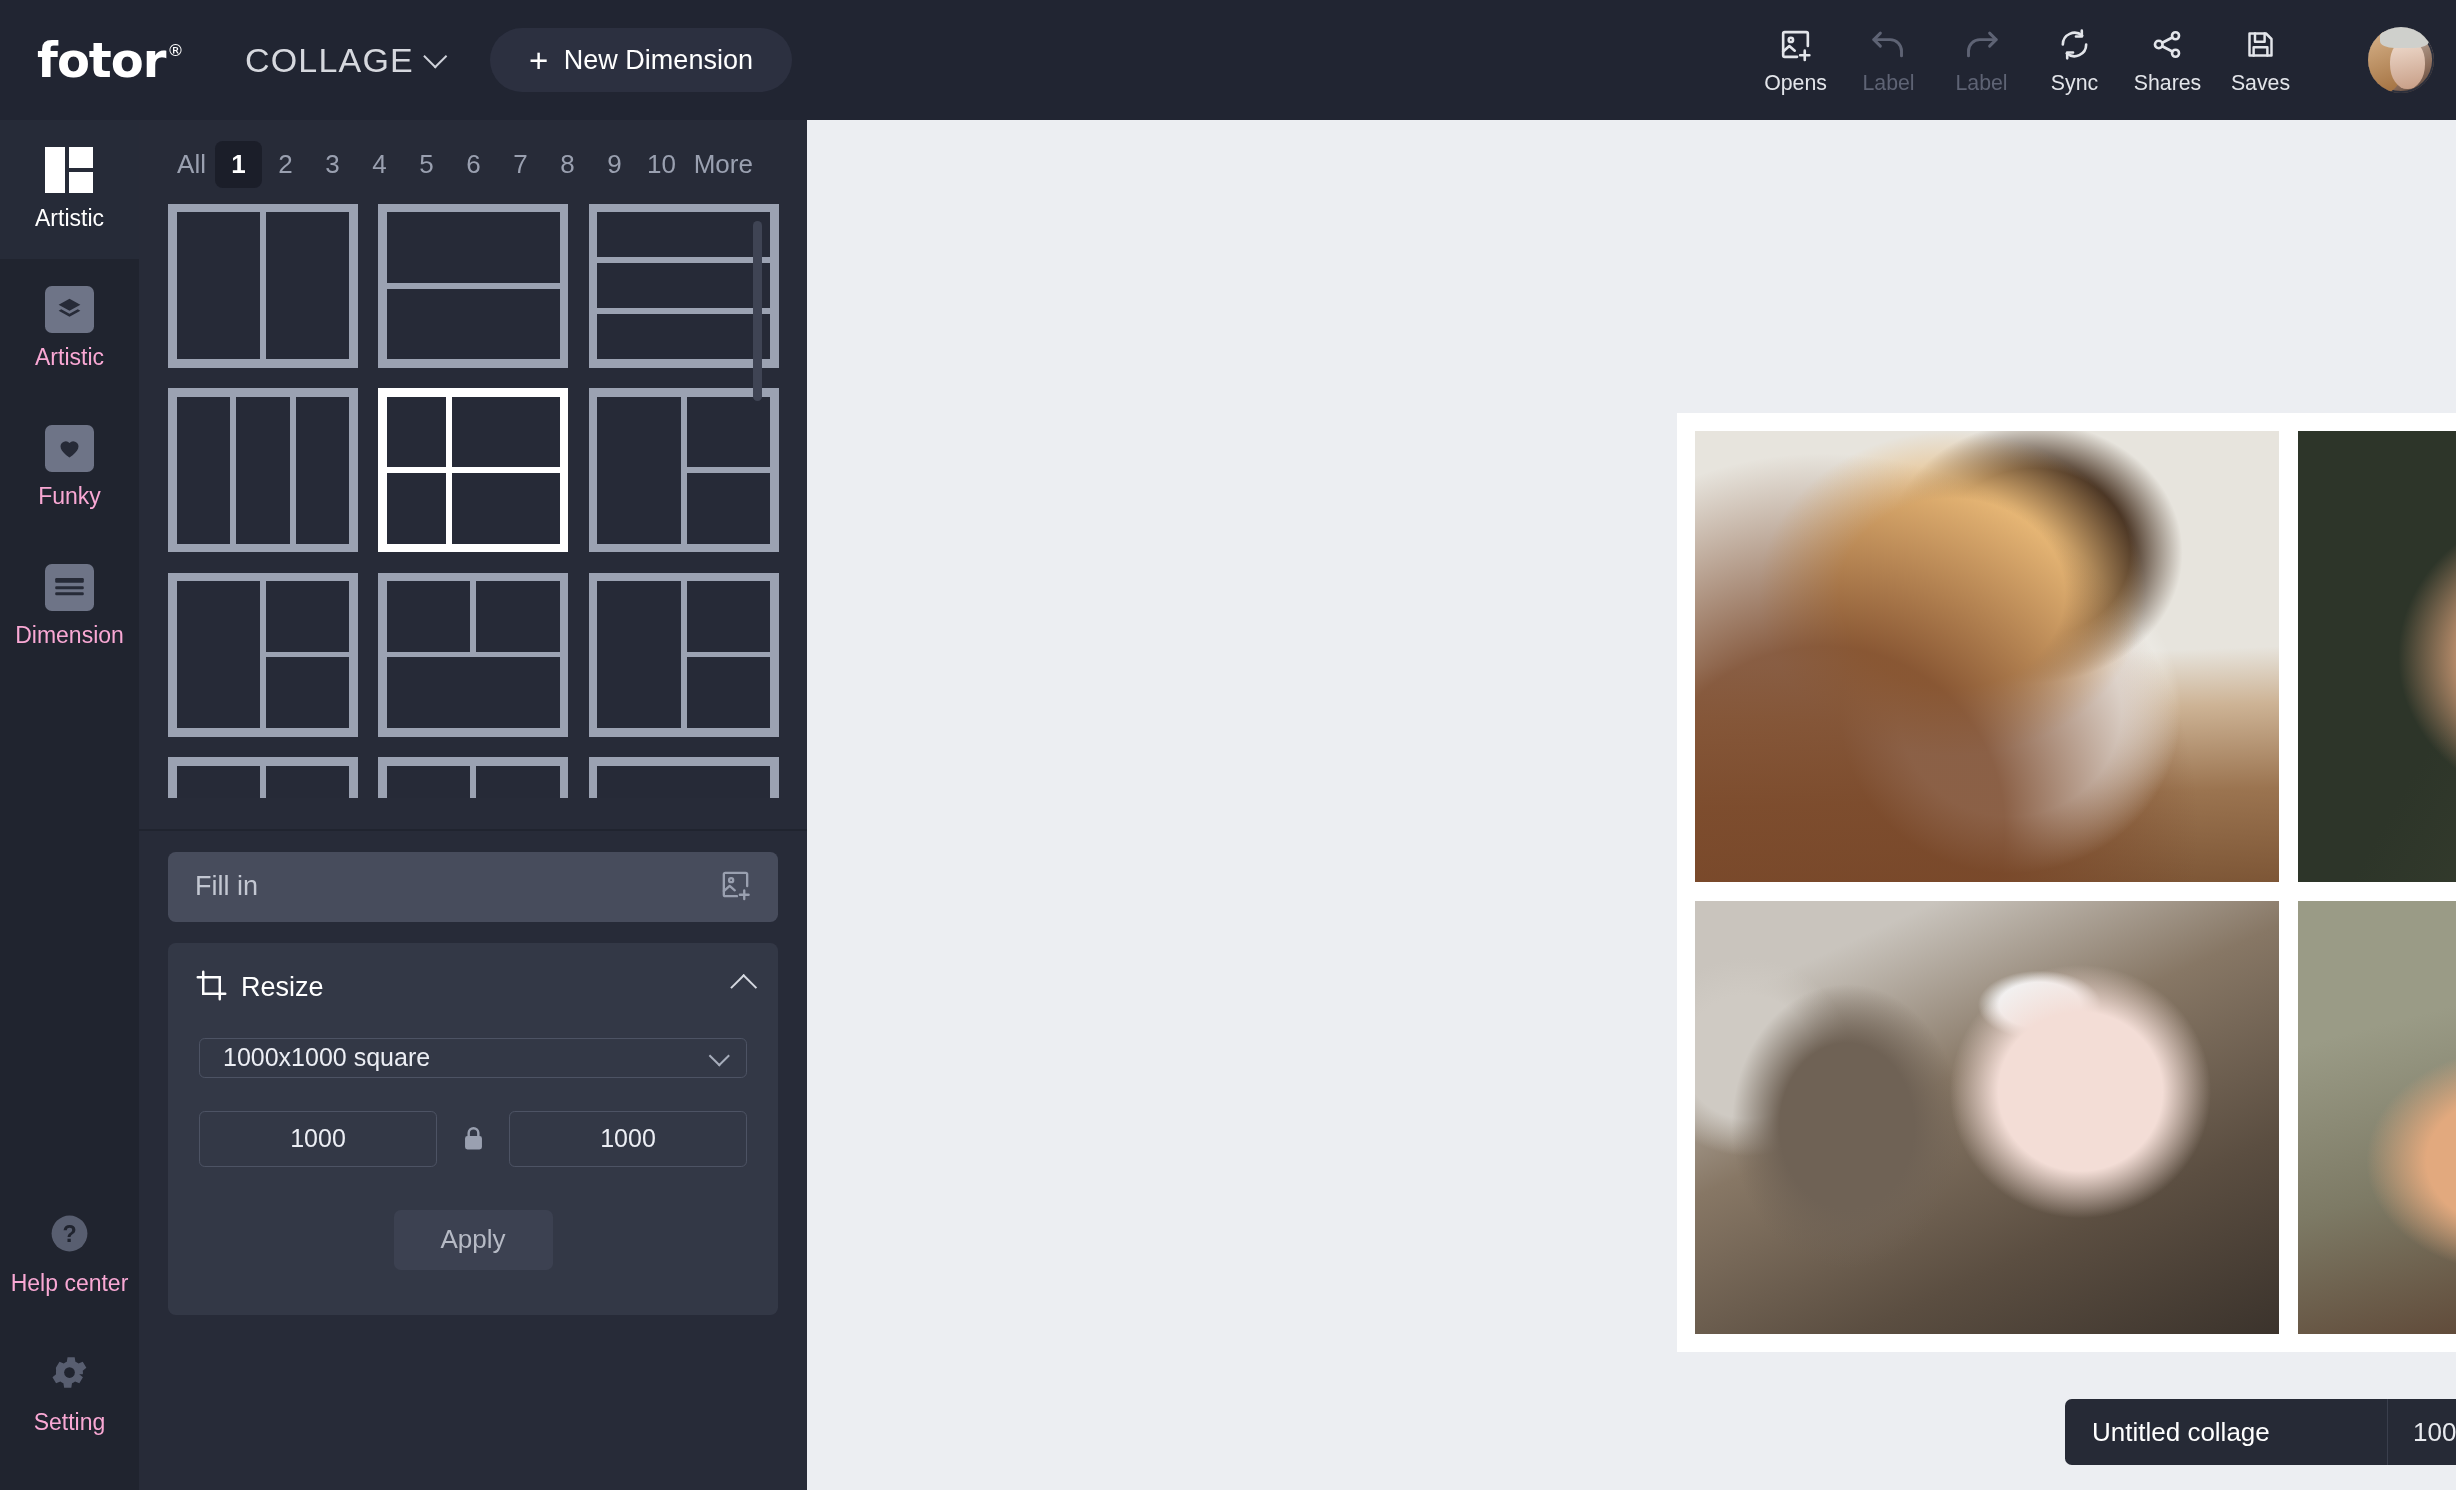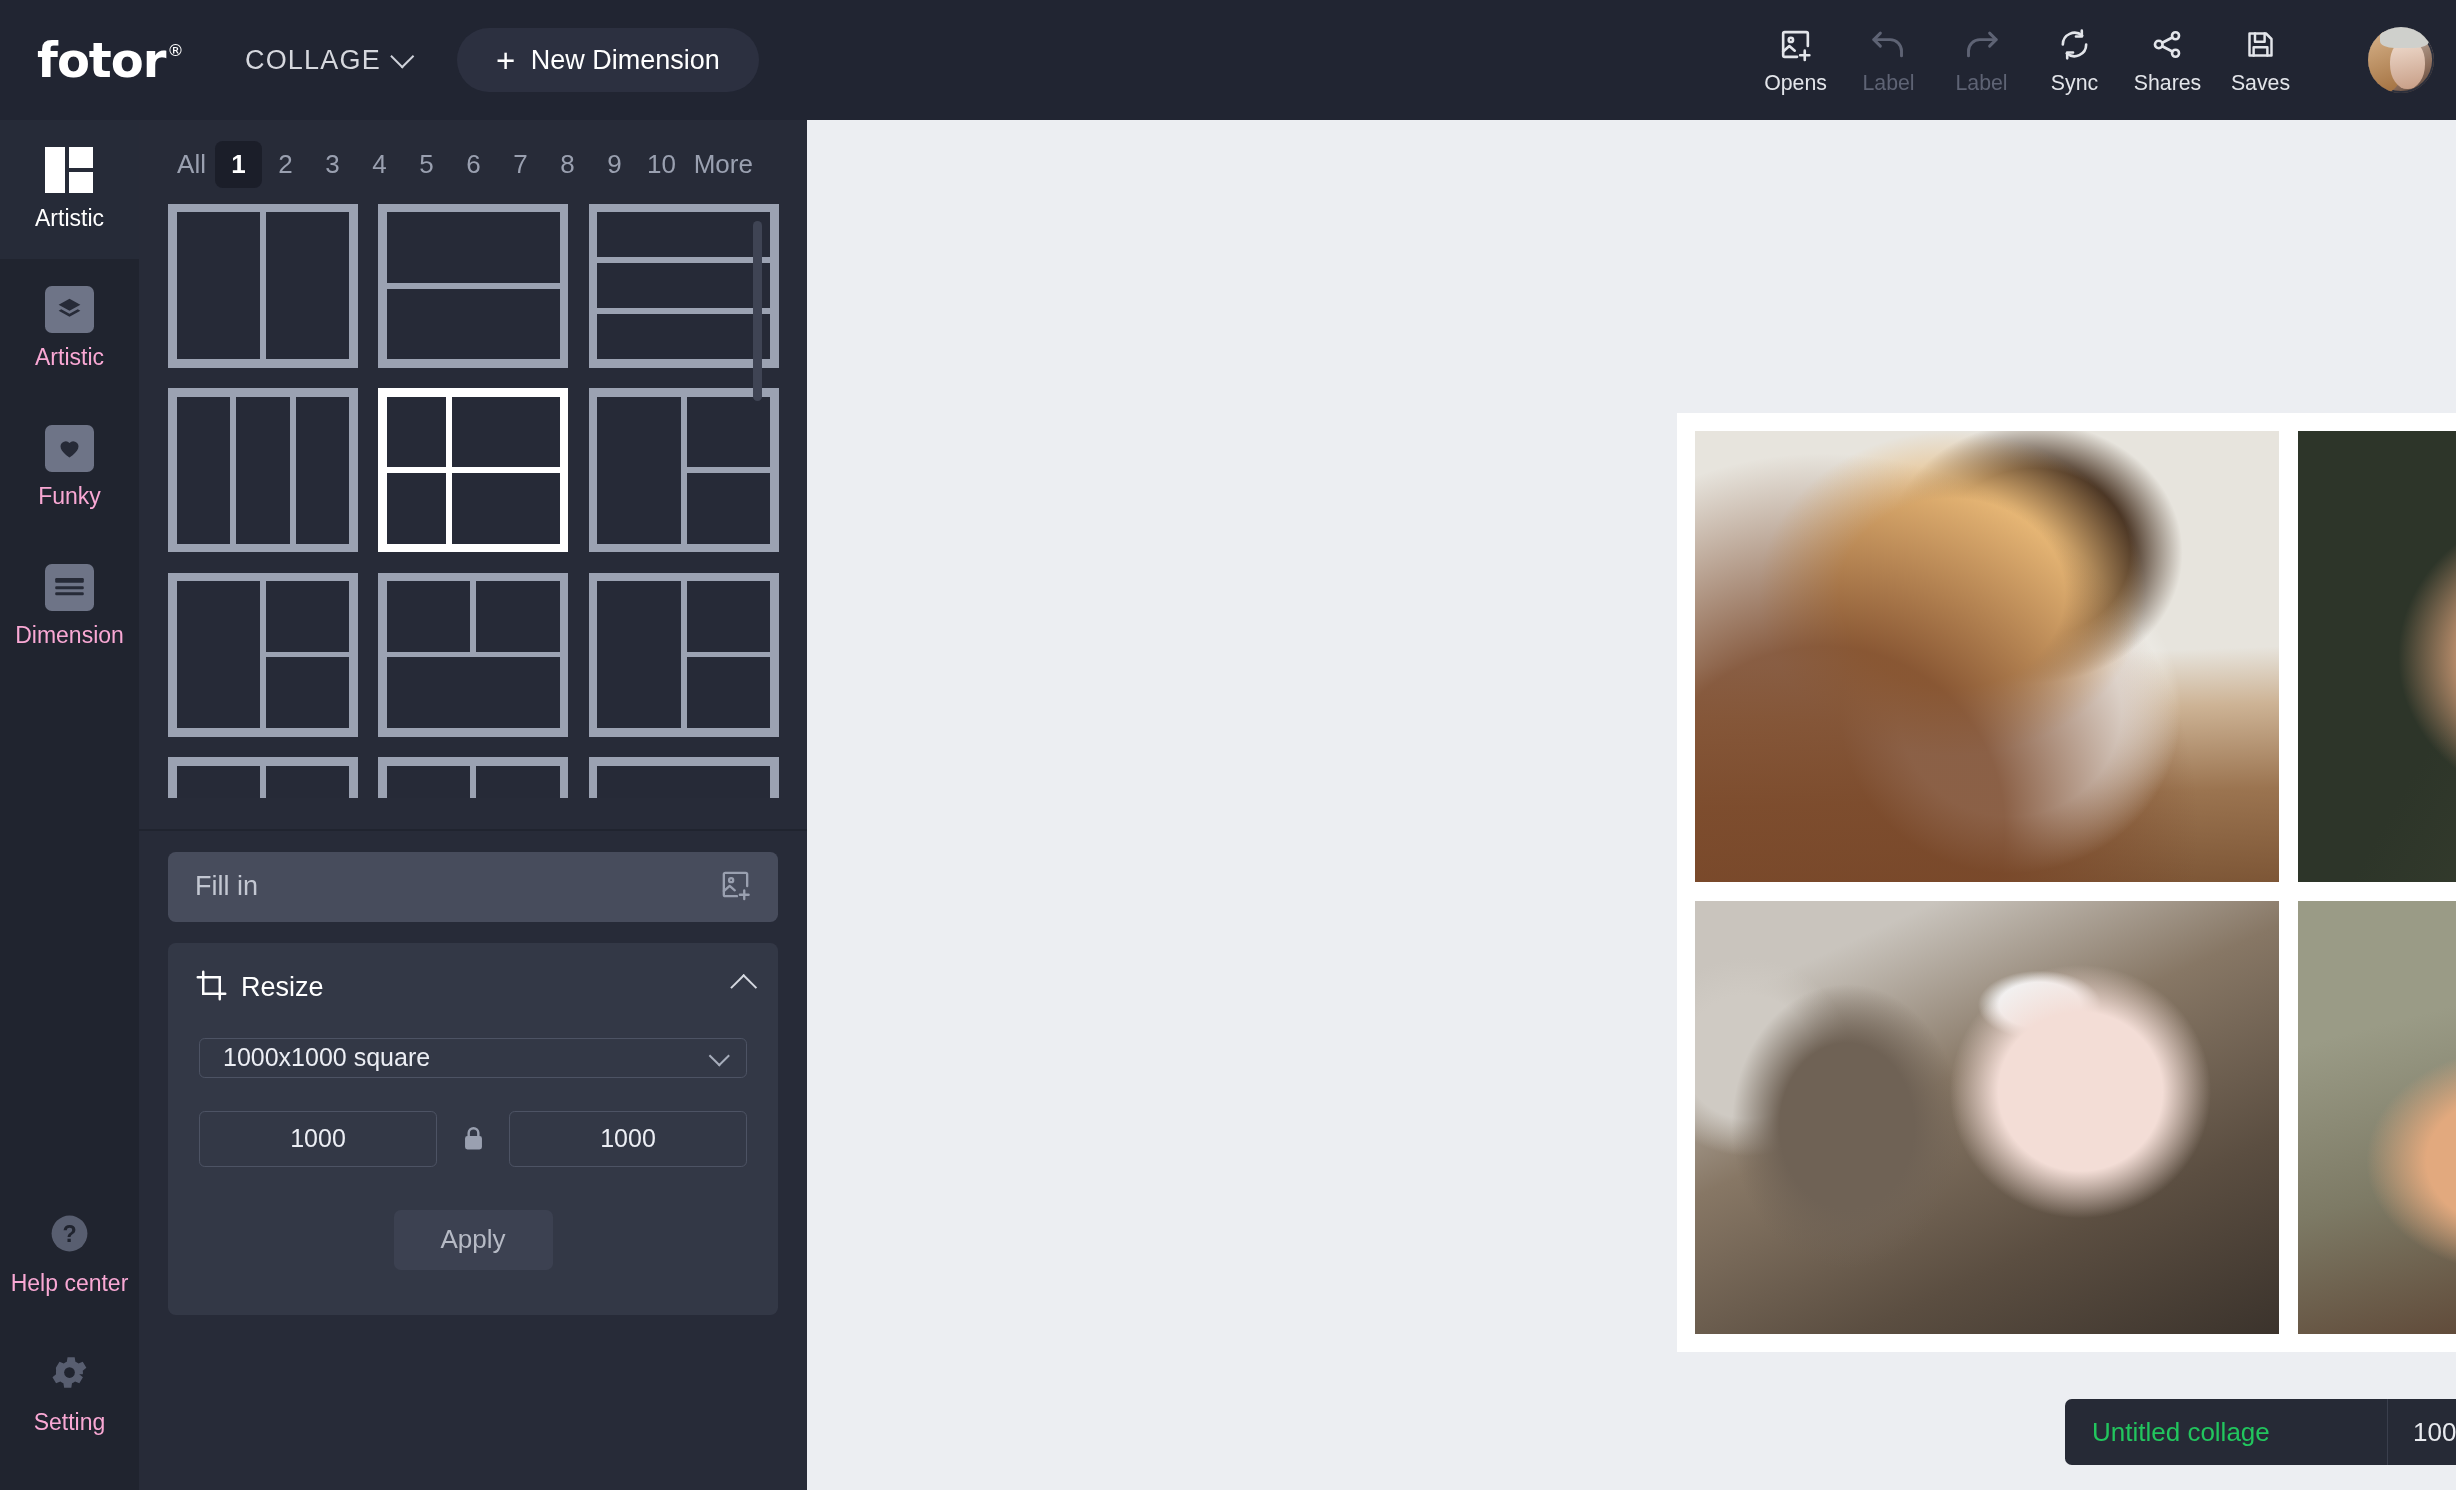--- a/index.html
+++ b/index.html
@@ -15,21 +15,21 @@
   .topbar {
     height: 120px; background: #212532; flex: 0 0 120px;
     display: flex; align-items: center; position: relative;
   }
   .logo {
     margin-left: 37px; color: #fff; font-size: 48px; font-weight: 700;
     letter-spacing: -1px; position: relative; line-height: 1; font-family: "DejaVu Sans", sans-serif;
   }
   .logo .reg { font-size: 16.5px; position: relative; top: -21.3px; left: 1.9px; font-weight: 400; }
   .mode-select {
-    margin-left: 64px; color: #d6d8de; font-size: 27px; letter-spacing: 1.2px;
+    margin-left: 64px; color: #d6d8de; font-size: 34px; letter-spacing: 1.2px;
     display: flex; align-items: center; gap: 12.6px; cursor: pointer;
   }
   .chev-d { width: 16.5px; height: 16.5px; border-right: 2.9px solid #cfd2da; border-bottom: 2.9px solid #cfd2da;
             transform: rotate(45deg) translate(-2.9px,-2.9px); }
   .new-dim {
     margin-left: 47px; background: #2c3040; color: #fff; border: none;
     border-radius: 33px; height: 64px; padding: 0 39px; font-size: 27px;
     display: flex; align-items: center; gap: 15.5px; cursor: pointer;
     font-family: "Liberation Sans", sans-serif;
   }
@@ -194,21 +194,21 @@
       radial-gradient(ellipse 22% 32% at 26% 60%, #e2a97e 0 50%, rgba(0,0,0,0) 82%),
       radial-gradient(ellipse 18% 24% at 57% 16%, #e7bfa6 0 52%, rgba(0,0,0,0) 86%),
       radial-gradient(ellipse 26% 40% at 50% 42%, #7c7f6d 0 46%, rgba(0,0,0,0) 80%),
       linear-gradient(165deg, #9a9b86 0 22%, #7d7a65 48%, #593f2f 78%, #3a261d 100%); }
 
   
   .statusbar {
     position: absolute; left: 1258px; bottom: 25px; height: 66px;
     background: #262a36; border-radius: 6.8px; display: flex; align-items: center;
   }
-  .sb-name { width: 322px; padding-left: 27px; color: #22c55e; font-size: 26px; cursor: text; }
+  .sb-name { width: 322px; padding-left: 27px; color: #ffffff; font-size: 26px; cursor: text; }
   .sb-div { width: 1px; height: 66px; background: #3a3f4d; }
   .sb-size { padding: 0 25px; color: #e8eaef; font-size: 26px; }
 </style>
 </head>
 <body>
 
 <div class="app">
 
   <div class="topbar">
     <div class="logo">

